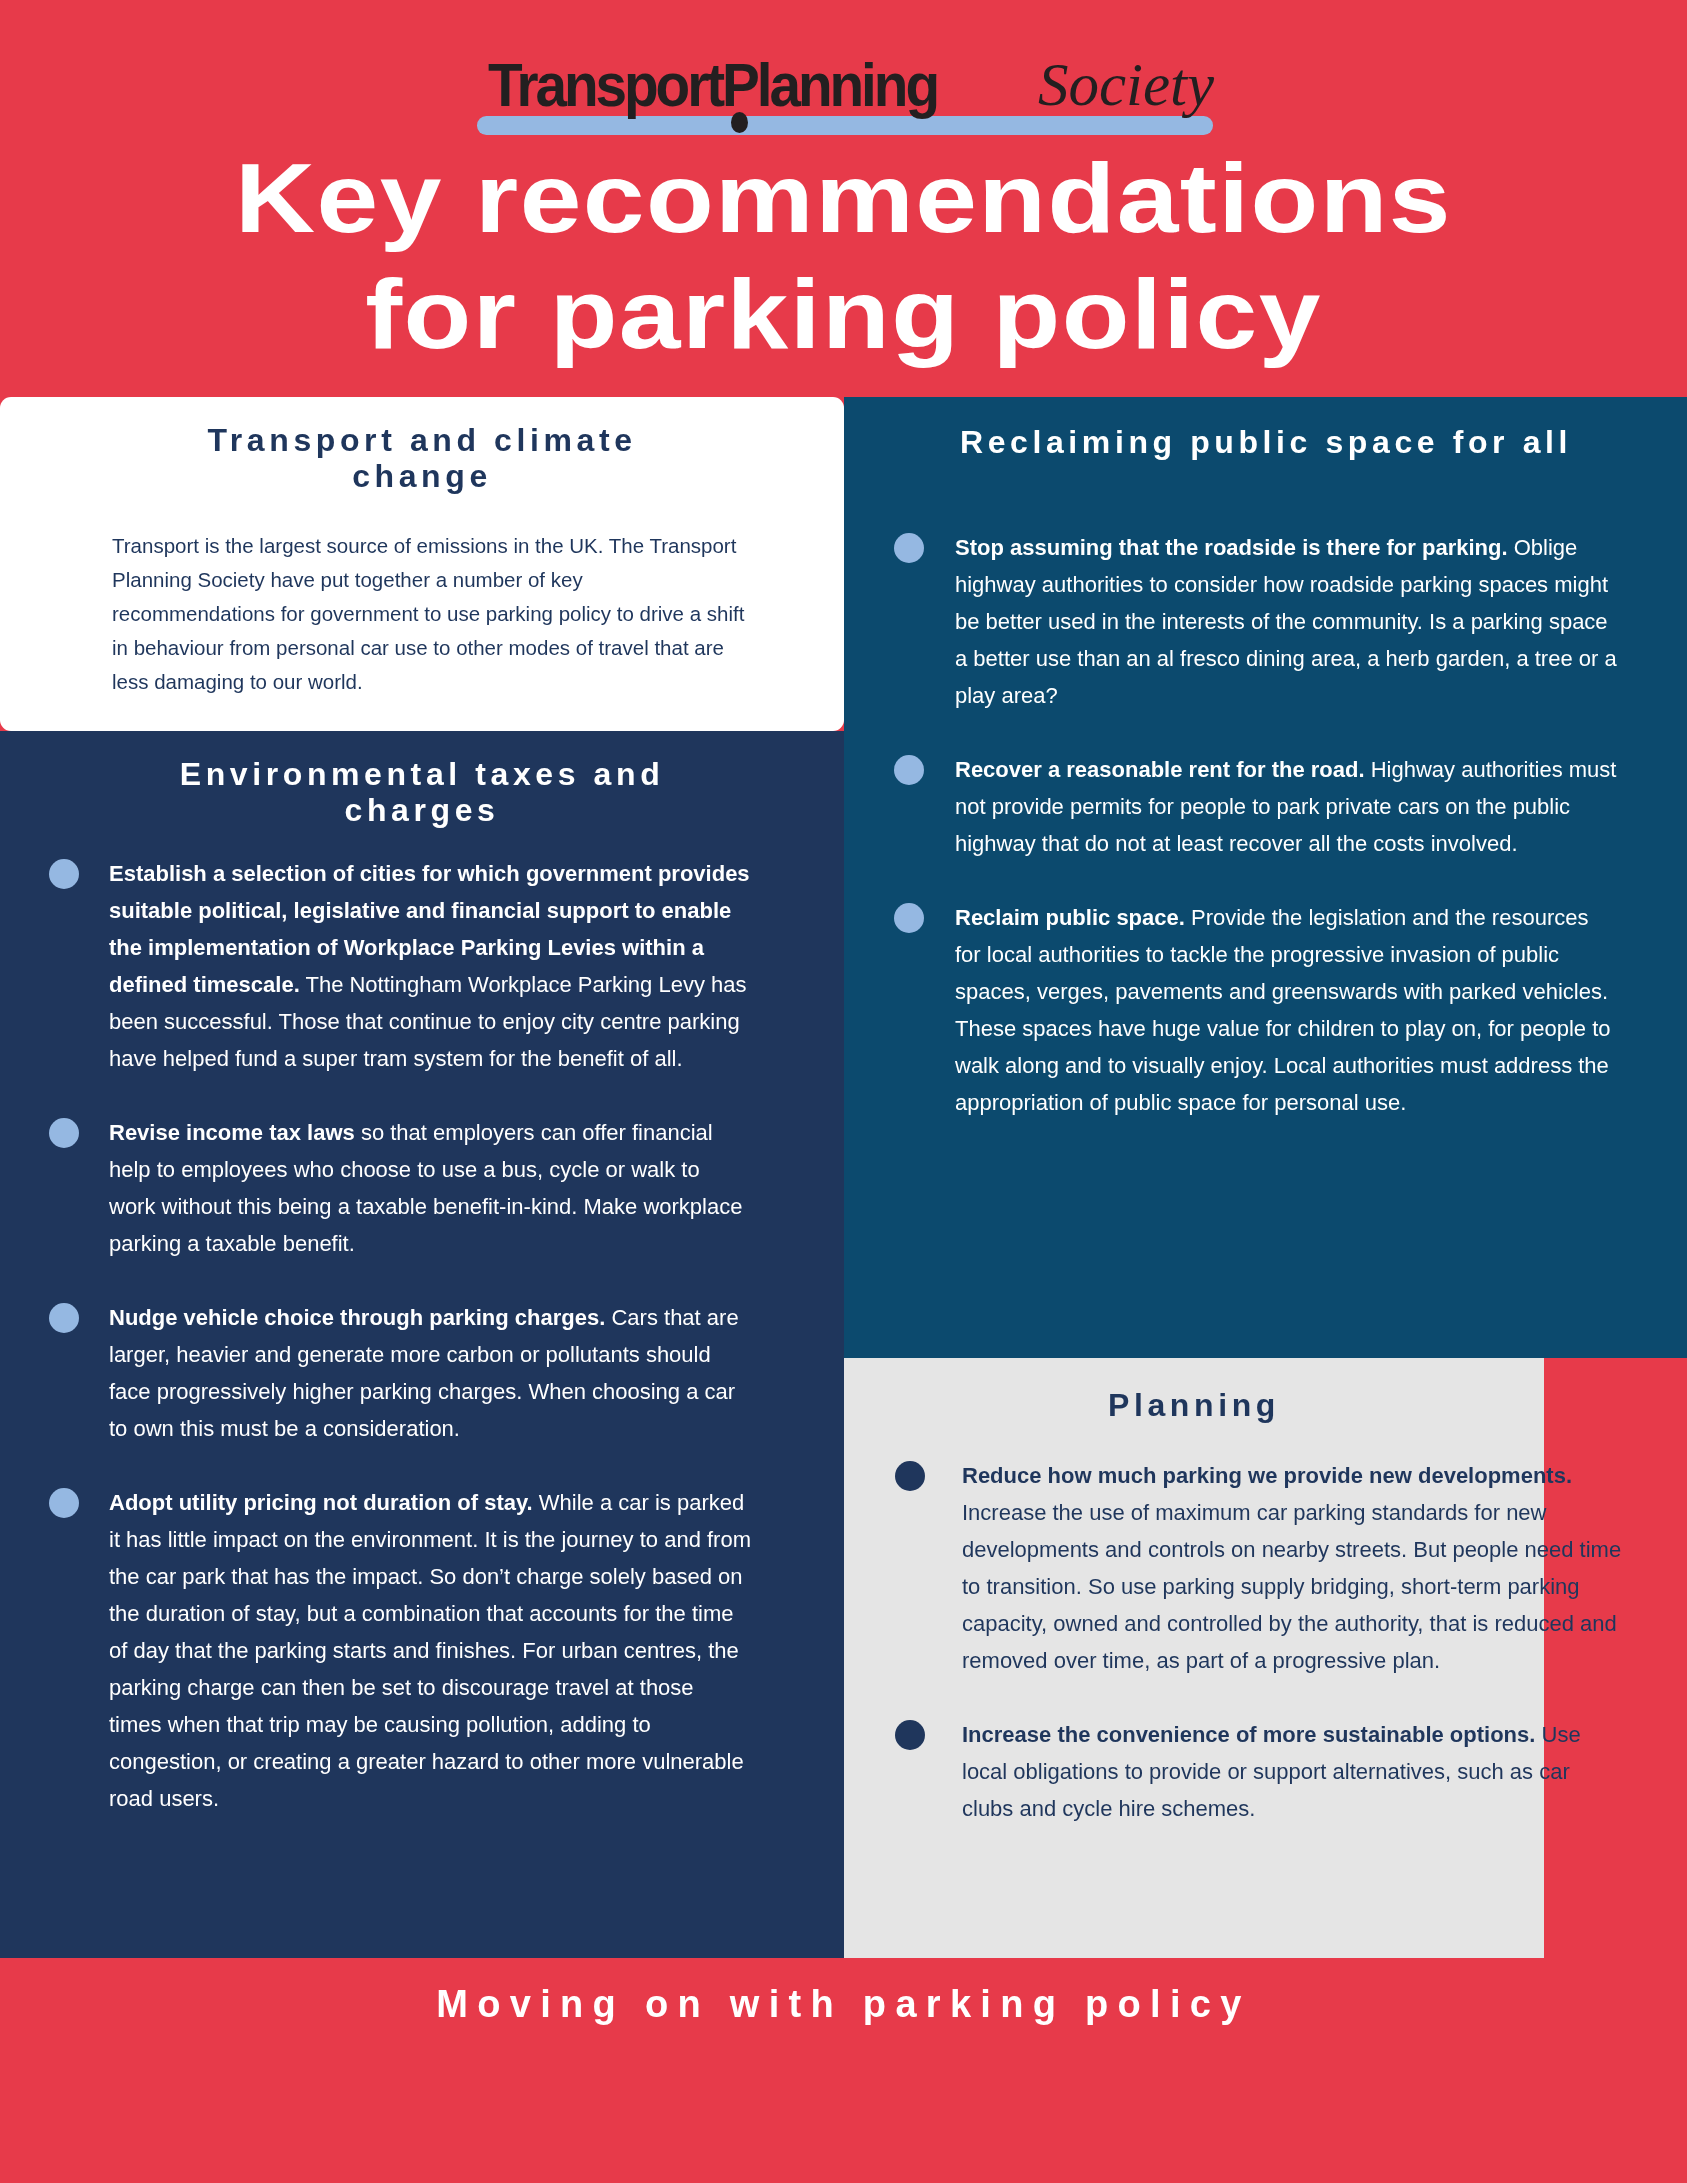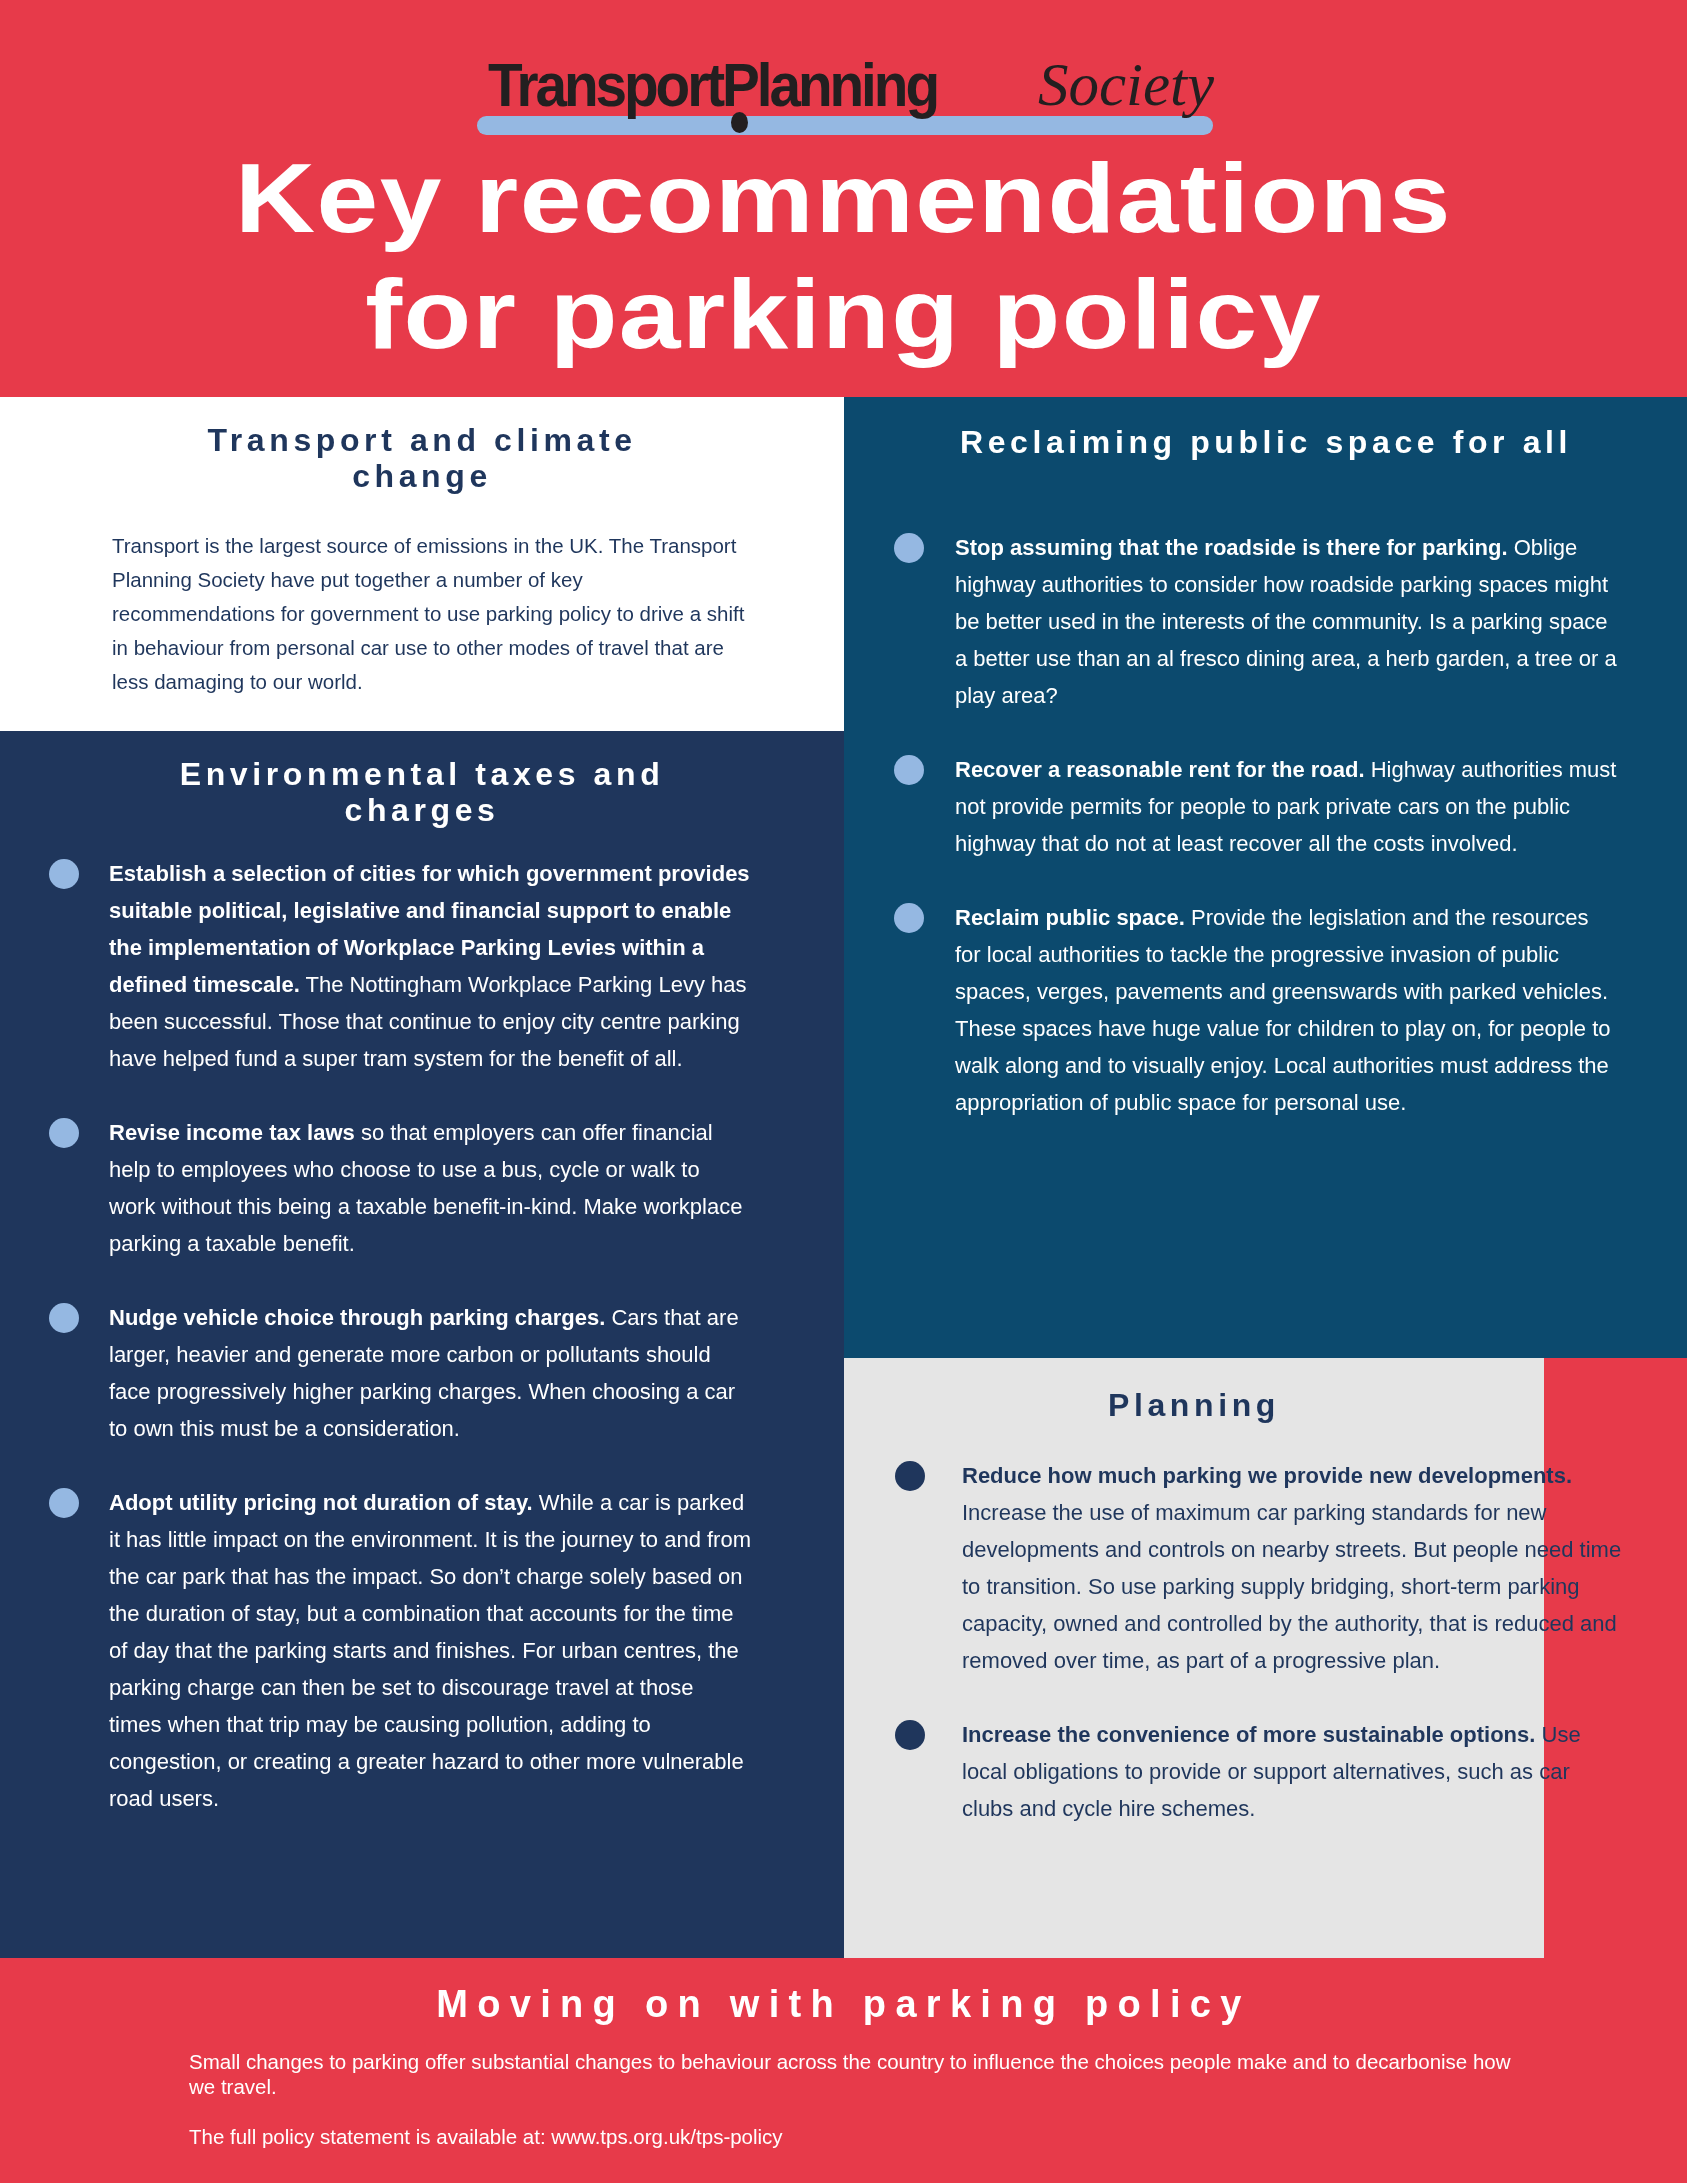--- a/index.html
+++ b/index.html
@@ -10,21 +10,21 @@
   .logo { position: absolute; left: 476px; top: 52px; width: 738px; height: 86px; }
   .logo-text { position: absolute; left: 12px; top: 0; white-space: nowrap; font-size: 61px; line-height: 66px; color: #231f20; letter-spacing: -3.3px; }
   .logo-bold { font-family: "Liberation Sans", sans-serif; font-weight: bold; transform: scaleX(0.93); display: inline-block; transform-origin: left; }
   .logo-italic { font-family: "Liberation Serif", serif; font-style: italic; letter-spacing: 0; position: absolute; left: 726px; top: 0; transform: translateX(-100%); }
   .logo-bar { position: absolute; left: 1.3px; top: 64px; width: 736px; height: 18.5px; background: #95b8e2; border-radius: 9.3px; }
   .logo-dot { position: absolute; left: 255px; top: 60px; width: 17px; height: 21px; background: #231f20; border-radius: 50%; }
 
   .title { position: absolute; left: 0; top: 140px; width: 1687px; text-align: center; color: #ffffff; font-weight: bold; font-size: 99px; line-height: 116px; letter-spacing: 1.3px; transform: scaleX(1.12); transform-origin: center; }
 
   .col { position: absolute; }
-  .sec-climate { left: 0; top: 397px; width: 844px; height: 334px; background: #ffffff; }
+  .sec-climate { left: 0; top: 397px; width: 844px; height: 334px; background: #ffffff; border-radius: 11px; }
   .sec-env { left: 0; top: 731px; width: 844px; height: 1227px; background: #1f365c; }
   .sec-reclaim { left: 844px; top: 397px; width: 844px; height: 961px; background: #0c4a6e; }
   .sec-planning { left: 844px; top: 1358px; width: 700px; height: 600px; background: #e5e5e5; }
   .footer { position: absolute; left: 0; top: 1958px; width: 1687px; height: 225px; background: #e73a4a; }
 
   .sec-title { position: absolute; left: 0; width: 100%; text-align: center; font-weight: bold; font-size: 32px; line-height: 36px; letter-spacing: 4.6px; }
   .sec-climate .sec-title { top: 25px; color: #1f365c; padding: 0 152px; }
   .sec-env .sec-title { top: 25px; color: #ffffff; padding: 0 132px; }
   .sec-reclaim .sec-title { top: 26.5px; color: #ffffff; padding: 0 99px; }
   .sec-planning .sec-title { top: 29px; color: #1f365c; }
@@ -124,18 +124,14 @@
     </li>
     <li class="bullet">
       <span class="dot"></span>
       <b>Increase the convenience of more sustainable options.</b><span> Use local obligations to provide or support alternatives, such as car clubs and cycle hire schemes.</span>
     </li>
   </ul>
 </section>
 
 <footer class="footer">
   <h2 class="footer-title">Moving on with parking policy</h2>
-  <div class="footer-body">
-    <p>Small changes to parking offer substantial changes to behaviour across the country to influence the choices people make and to decarbonise how we travel.</p>
-    <p>The full policy statement is available at: www.tps.org.uk/tps-policy</p>
-  </div>
 </footer>
 
 
 </body></html>

